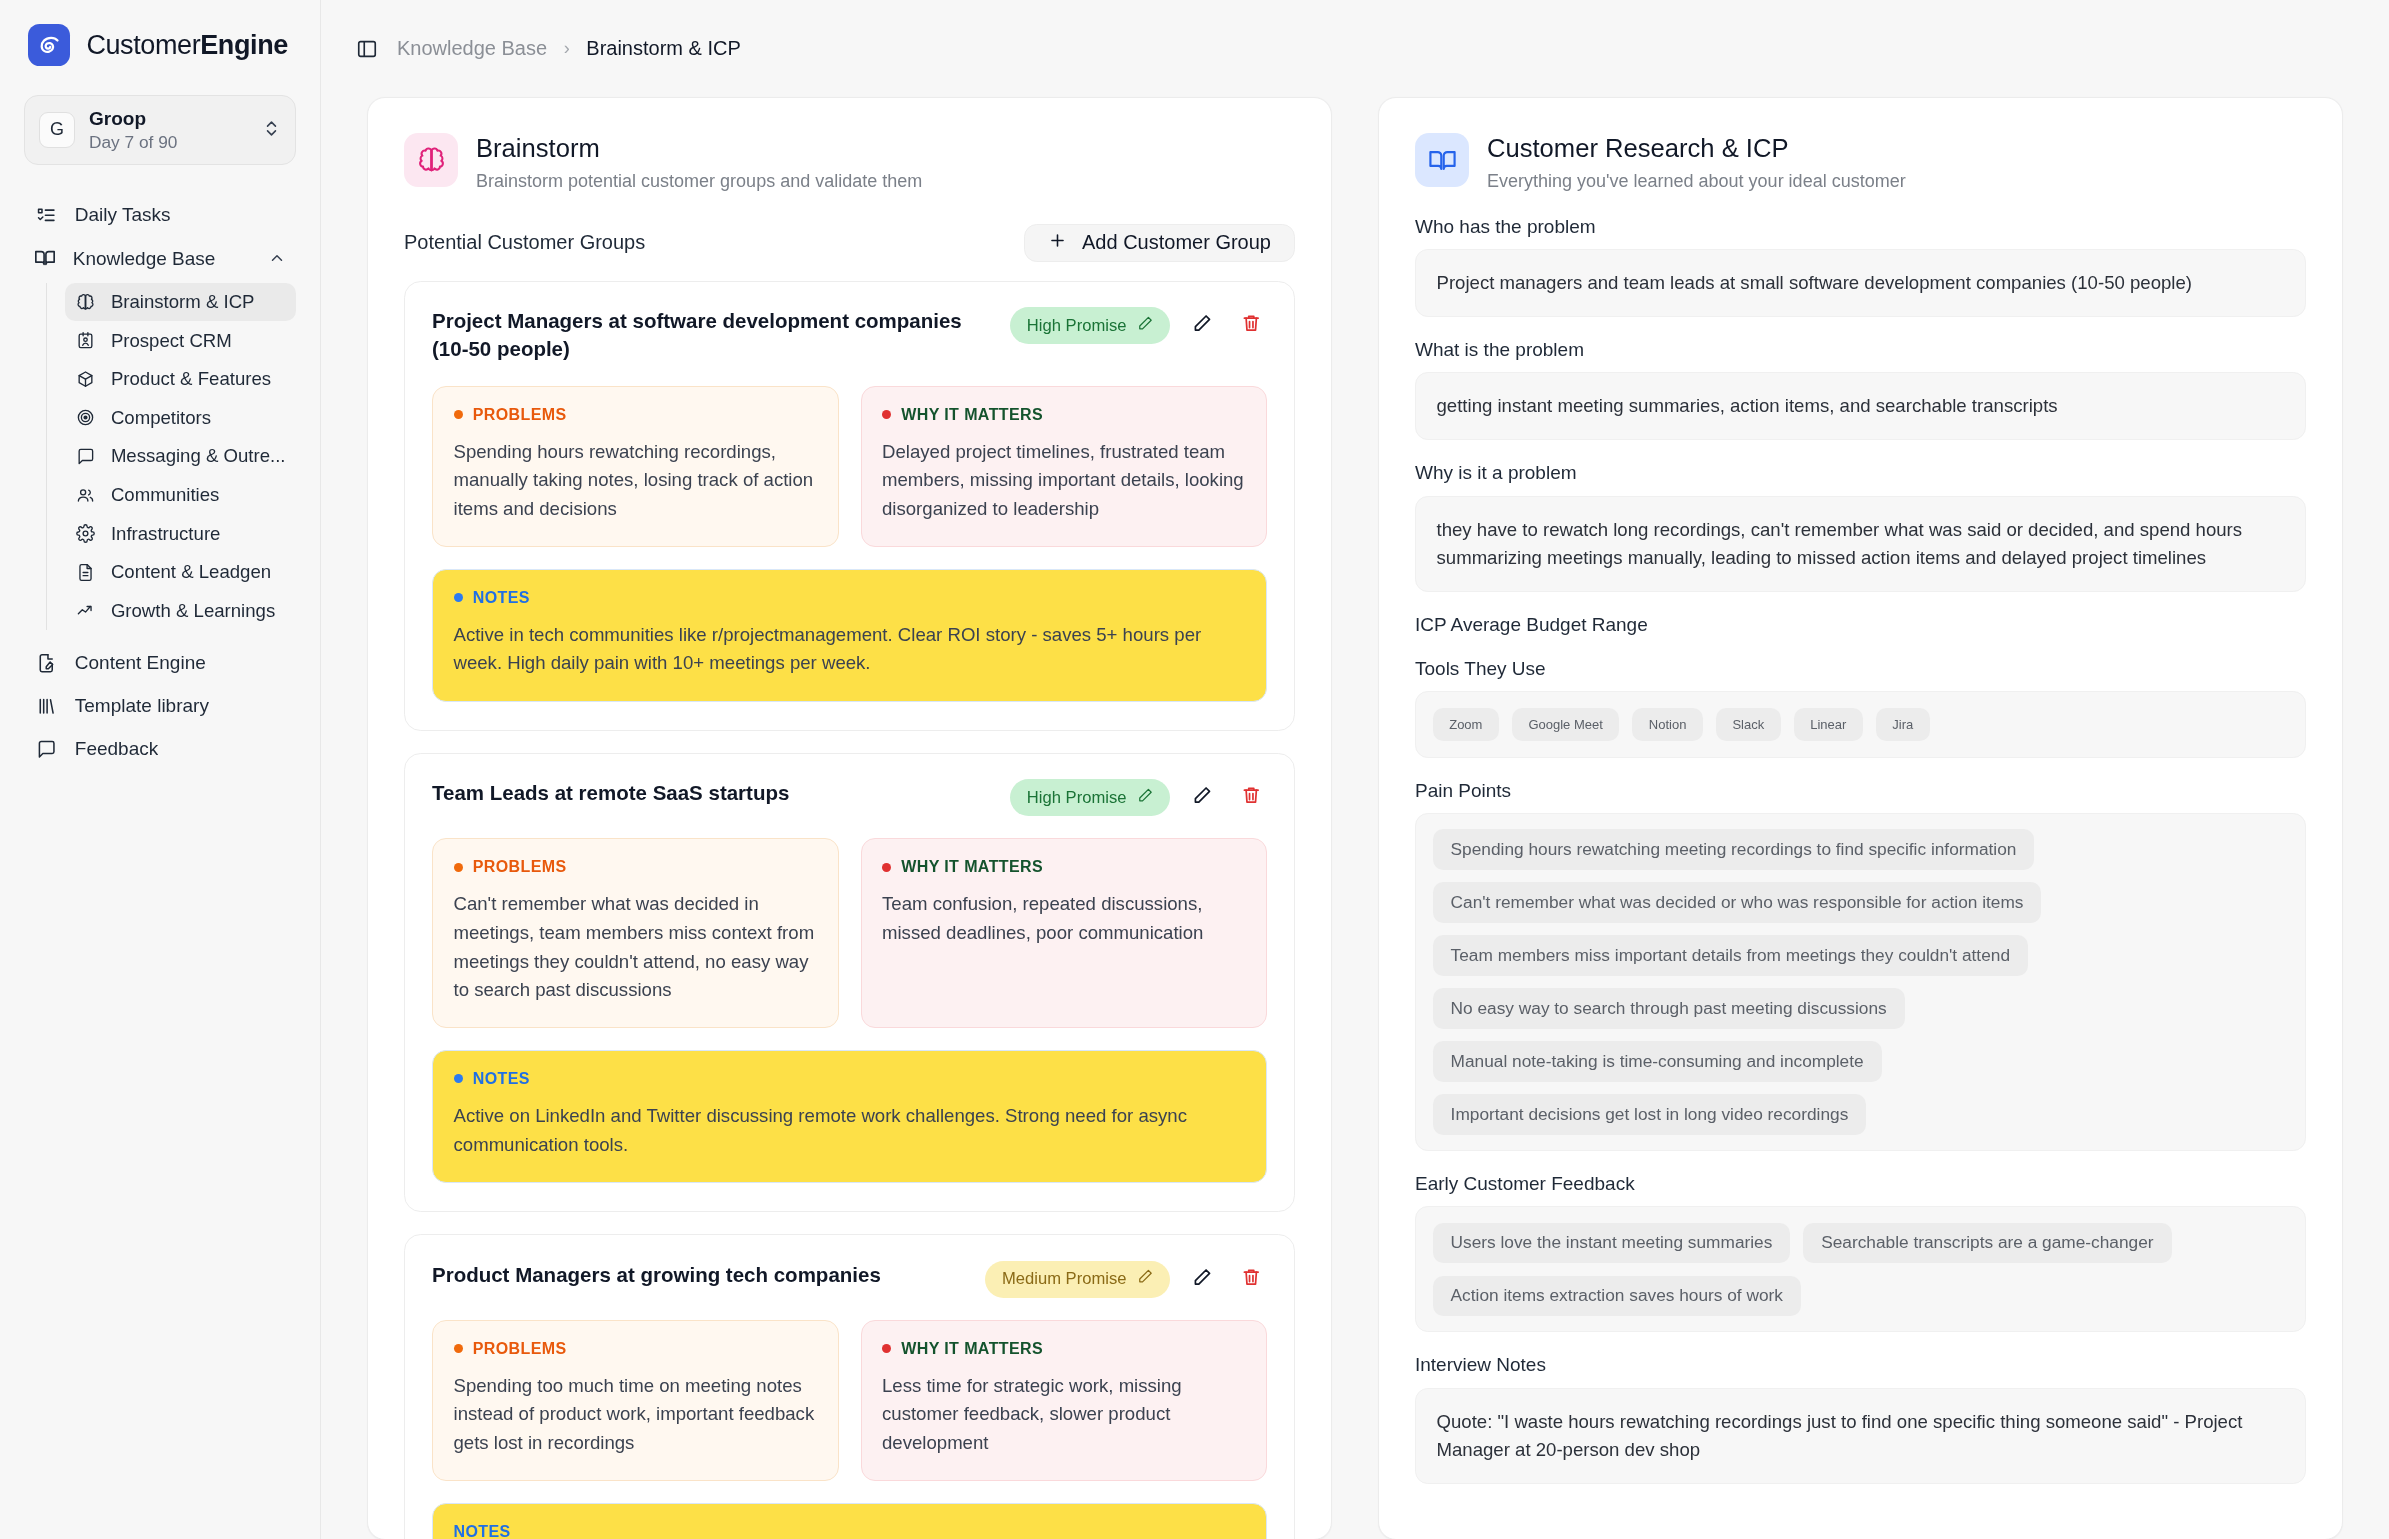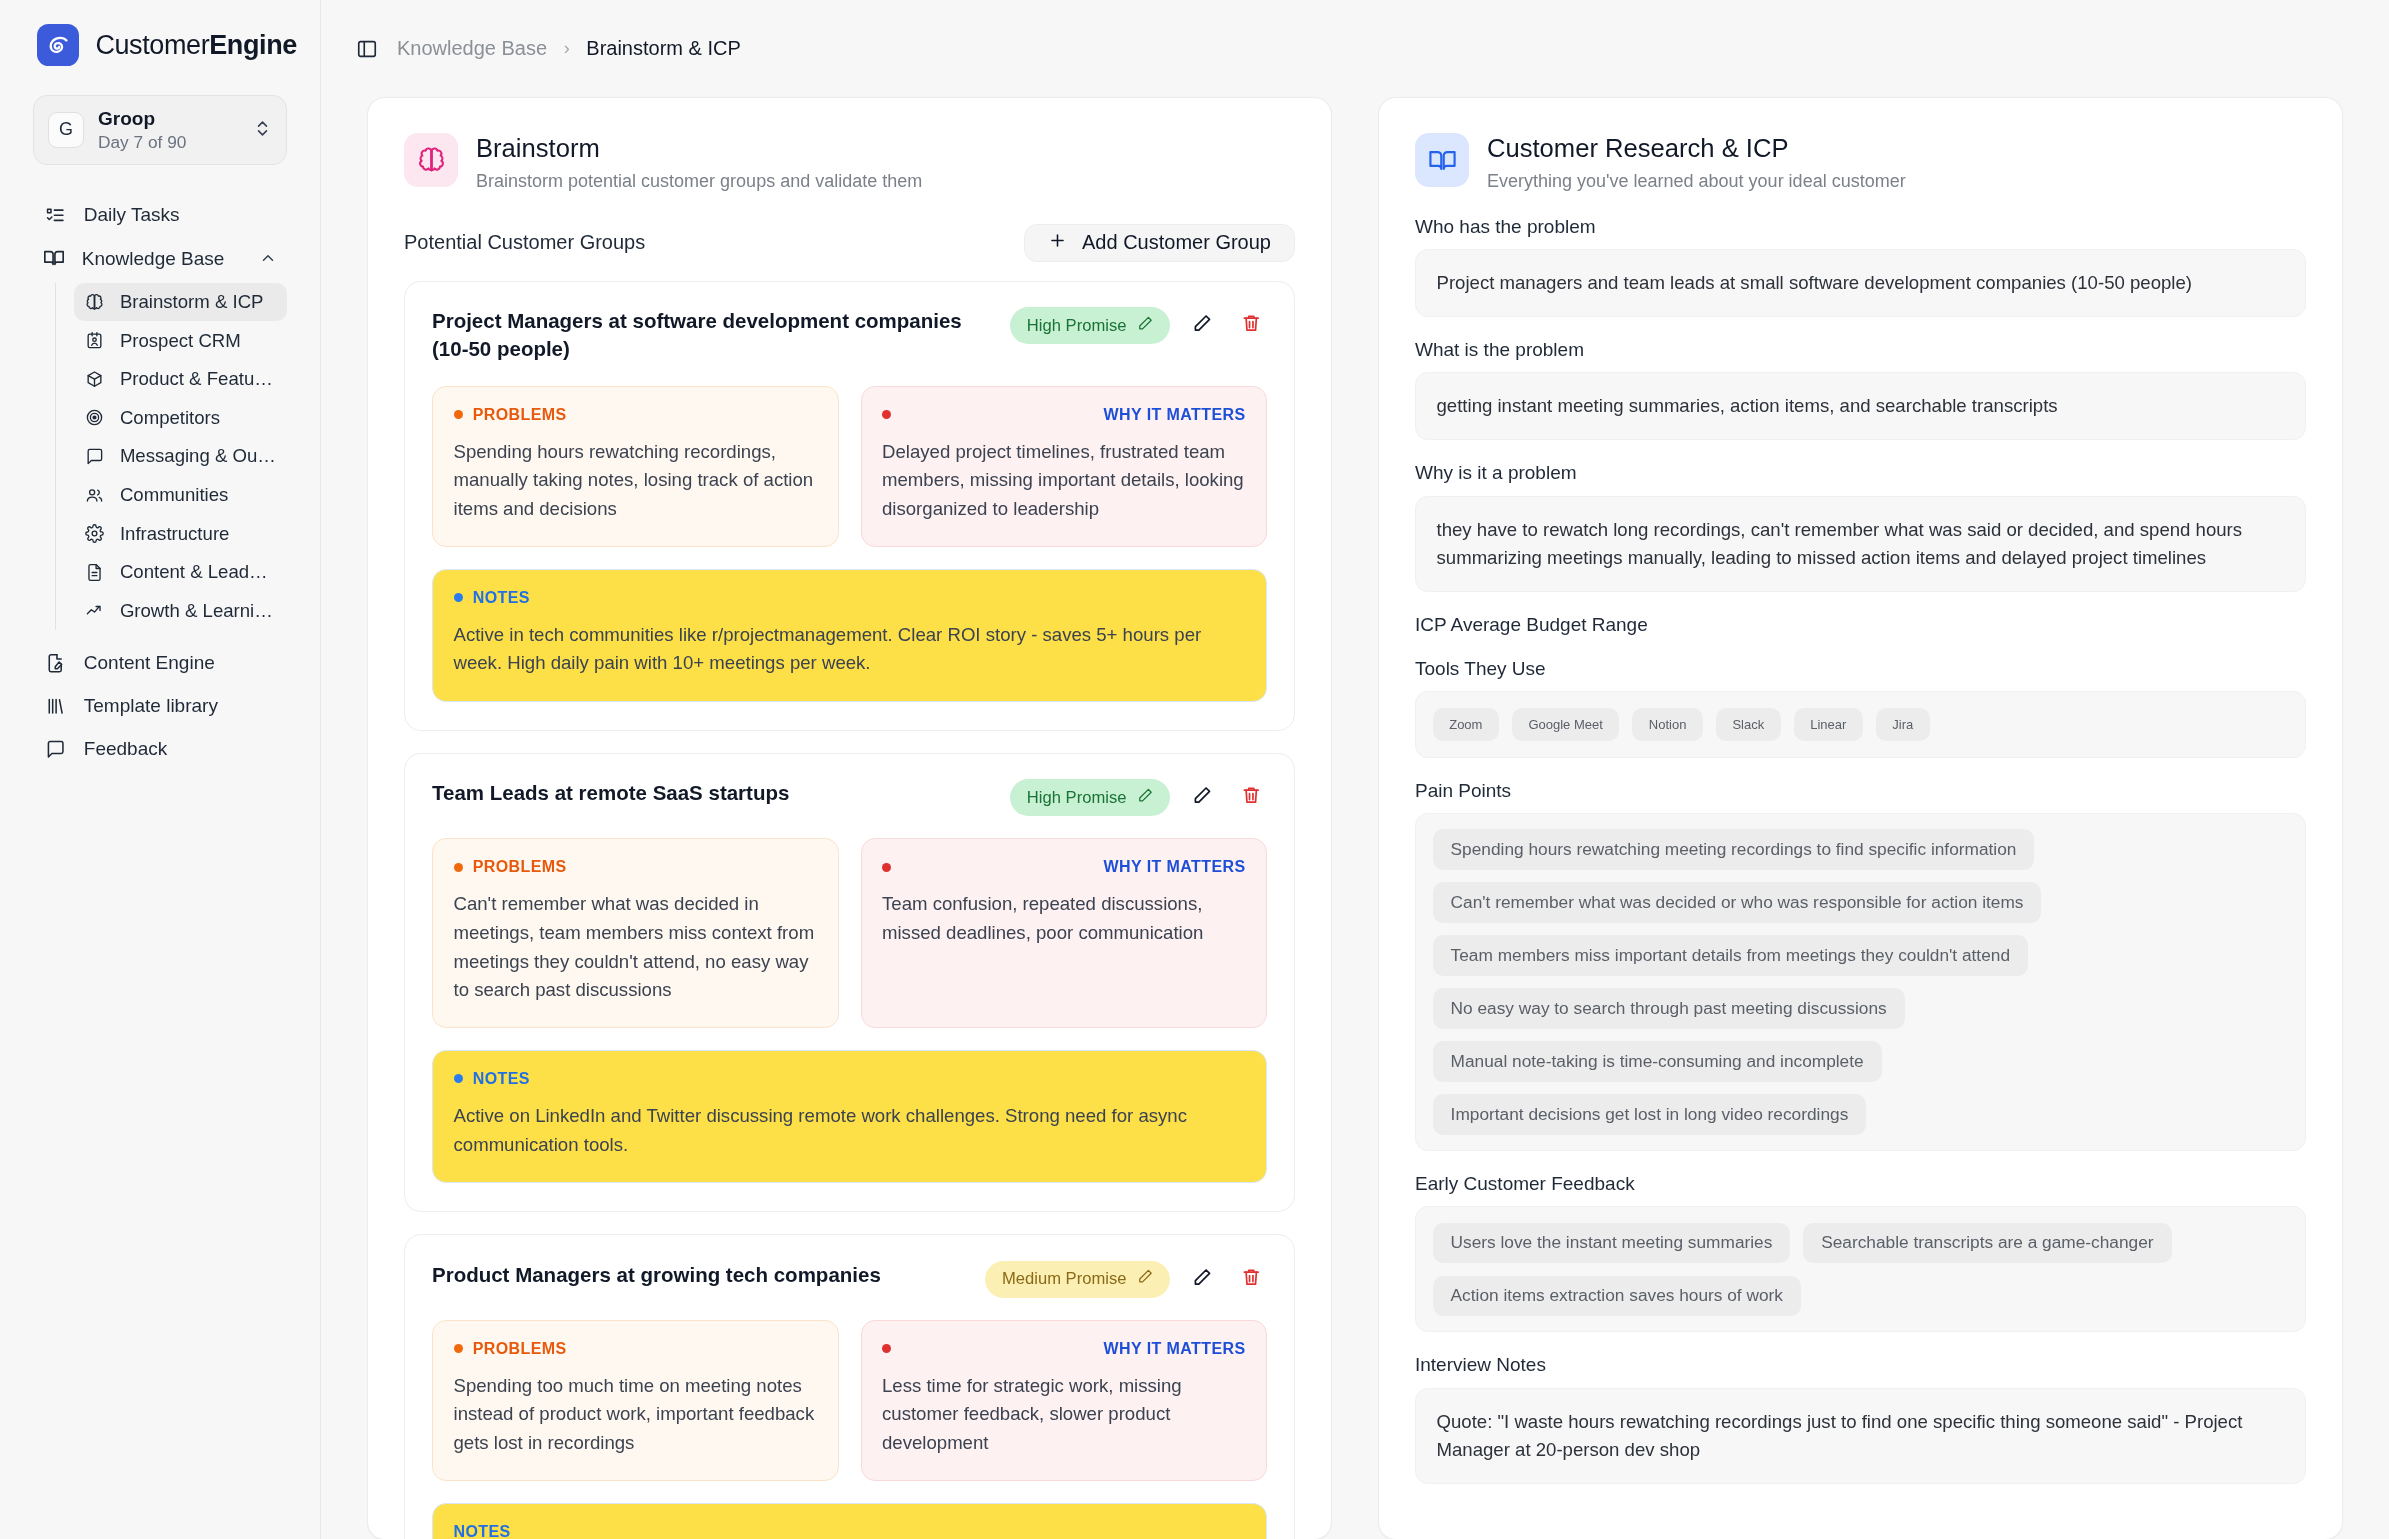--- a/index.html
+++ b/index.html
@@ -10,21 +10,21 @@
     color: #111827;
     overflow: hidden;
   }
   .app { display: flex; width: 2389px; height: 1540px; }
 
   
   .sidebar {
     width: 321px; flex: 0 0 321px; height: 100%;
     background: #f7f7f7;
     border-right: 1.3px solid #e8e8e8;
-    padding: 0 33px;
+    padding: 0 24px;
     display: flex; flex-direction: column;
   }
   .brand { display: flex; align-items: center; gap: 16.6px; padding: 24px 3.8px 0 3.8px; }
   .brand-logo {
     width: 42px; height: 42px; border-radius: 11.5px;
     background: #3b5bdb; display: flex; align-items: center; justify-content: center;
     flex: 0 0 42px;
   }
   .brand-name { font-size: 27px; letter-spacing: -0.4px; color: #111827; white-space: nowrap;}
   .brand-name b { font-weight: 700; }
@@ -133,21 +133,21 @@
   .icon-btn { flex: 0 0 auto; cursor: pointer; display:flex; align-items:center; justify-content:center; width:32px; height:32px;}
 
   .two-col { display: flex; gap: 22px; margin-top: 22px; align-items: stretch; }
   .box { flex: 1 1 0; border-radius: 14px; padding: 19px 20.5px 22px 20.5px; min-width: 0; }
   .box-problems { background: #fff8f0; border: 1.3px solid #fae3c8; }
   .box-matters  { background: #fdf1f2; border: 1.3px solid #fad9db; }
   .box-notes    { background: #fde047; border: 1.3px solid #d9e7f8; margin-top: 22px; border-radius: 14px; padding: 19px 20.5px 23px 20.5px; }
   .box-head { display: flex; align-items: center; gap: 10.2px; font-size: 16px; font-weight: 700; letter-spacing: 0.4px; }
   .dot { width: 9px; height: 9px; border-radius: 50%; flex: 0 0 9px; }
   .c-problems { color: #e8590c; } .d-problems { background: #f06a0c; }
-  .c-matters  { color: #1d4ed8; justify-content: space-between; } .d-matters  { background: #e03131; }
+  .c-matters  { color: #14532d; } .d-matters  { background: #e03131; }
   .c-notes    { color: #1f6fe5; } .d-notes    { background: #2b7bf0; }
   .box-body { font-size: 18.6px; line-height: 1.54; color: #3b4250; margin-top: 14px; }
 
   
   .icp-body { padding: 23px 36px 25.6px 36px; overflow: hidden; flex: 1 1 auto; }
   .field { margin-bottom: 22px; }
   .field-label { font-size: 19px; color: #1f2937; margin-bottom: 11.5px; }
   .field-value {
     background: #f7f7f7; border: 1.3px solid #f0f0f0; border-radius: 12.8px;
     padding: 19px 20.5px; font-size: 18.6px; line-height: 1.5; color: #2c313a;

